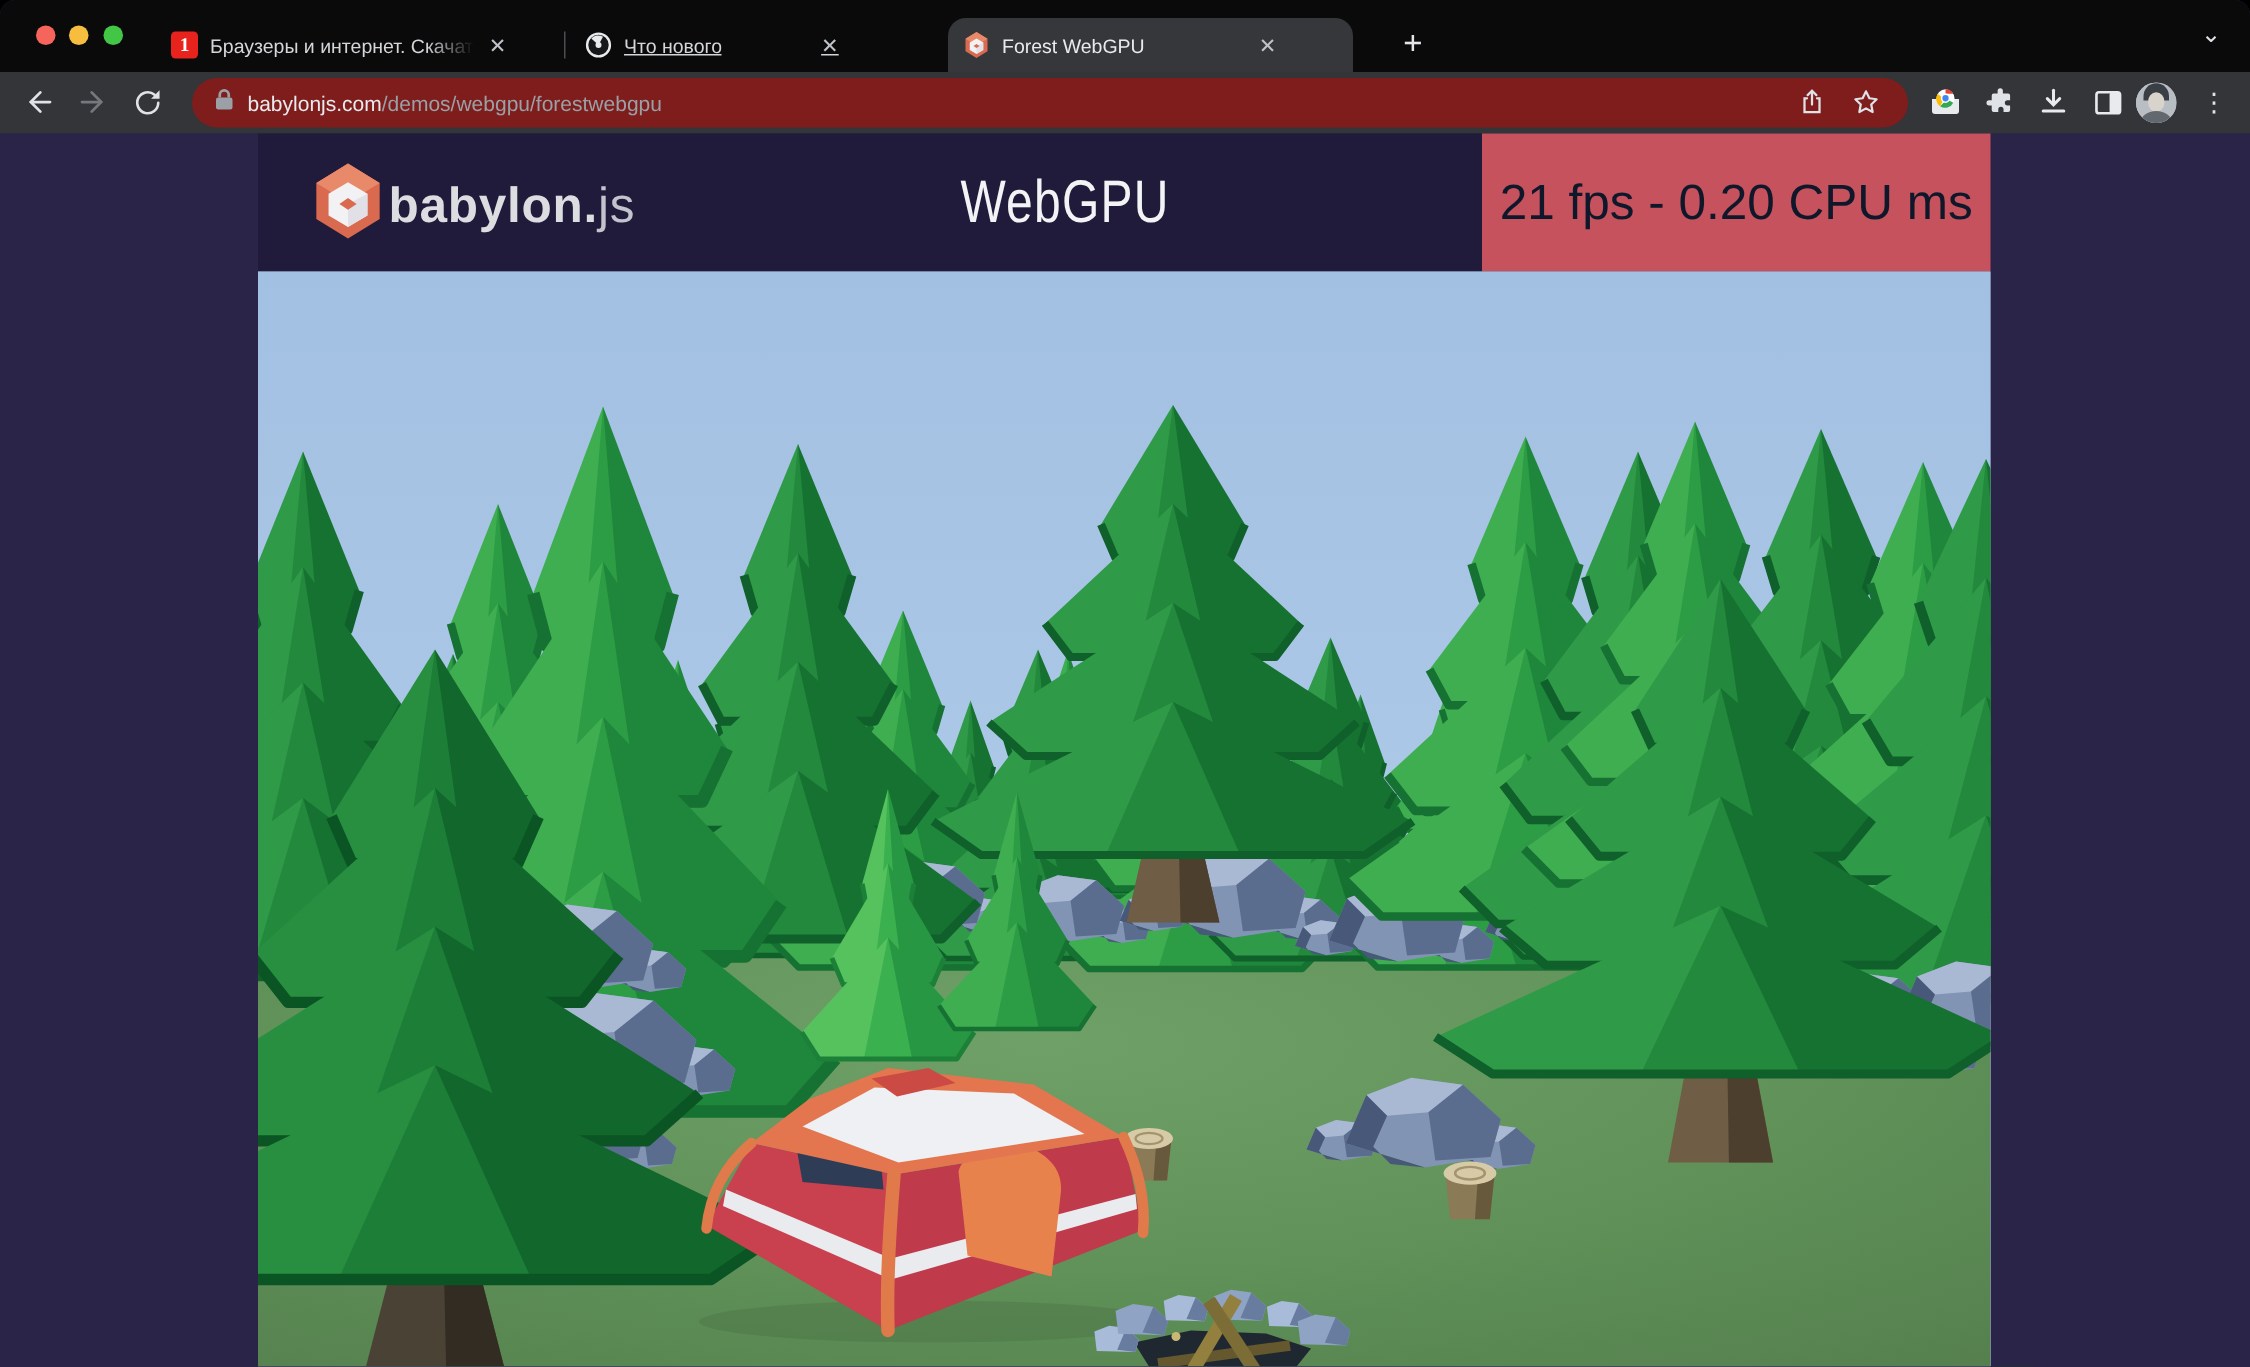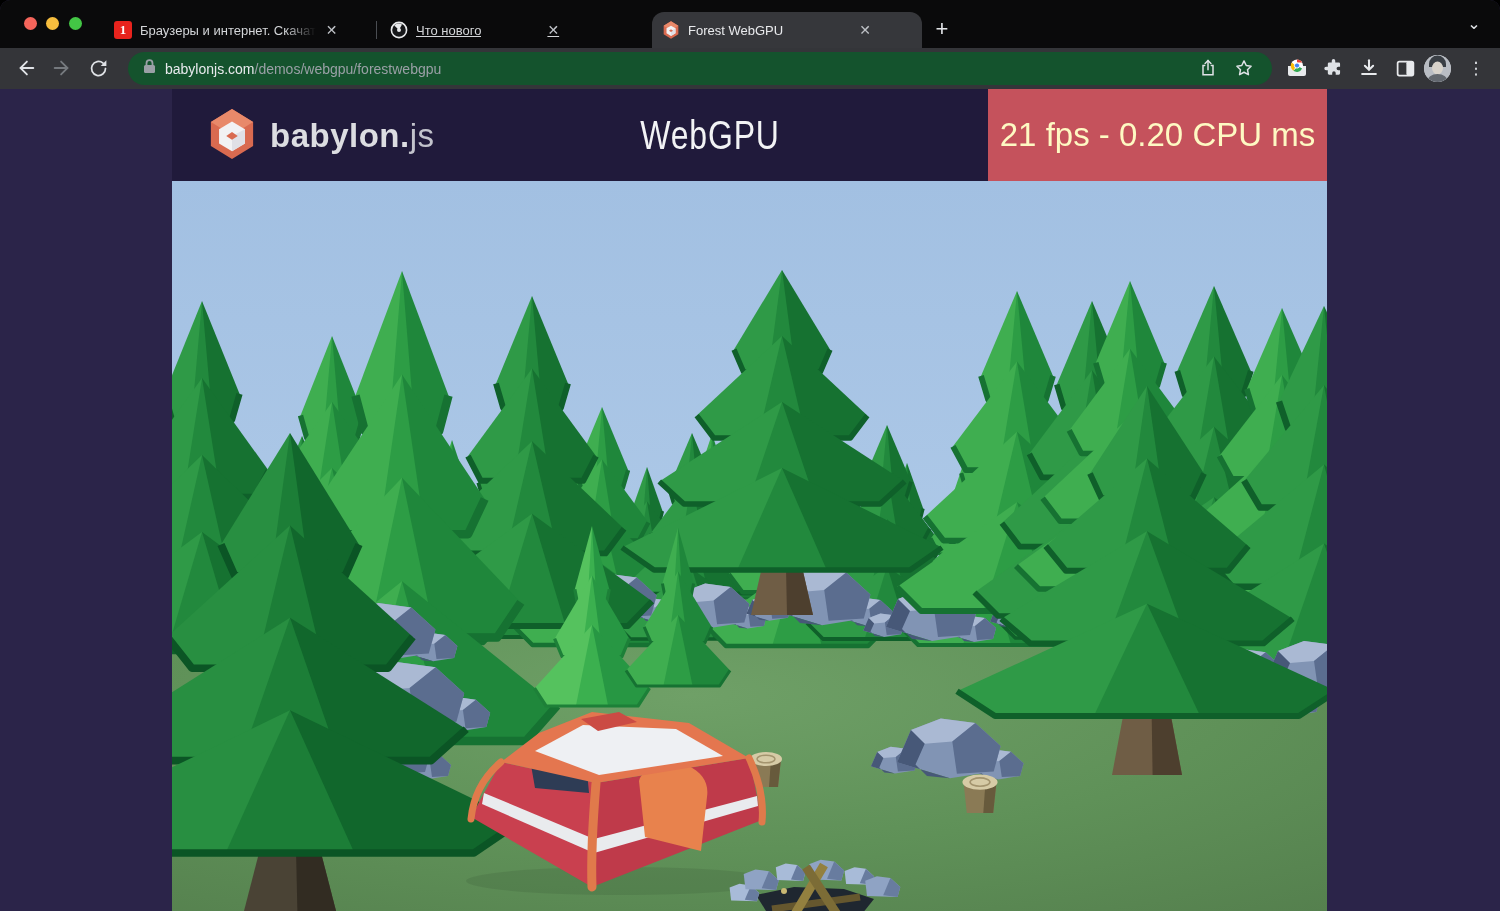--- a/index.html
+++ b/index.html
@@ -15,36 +15,36 @@
   .tab .close{margin-left:8px;color:#bfc2c7;font-size:14px;line-height:1;padding:2px;cursor:default;}
   .tab.active{background:#36373b;border-radius:12px 12px 0 0;color:#e9eaed;}
   .tab-divider{position:absolute;top:21px;left:376px;width:1px;height:18px;background:#4a4d52;}
   .newtab{position:absolute;left:926px;top:14px;color:#e3e5e8;font-size:22px;font-weight:300;width:32px;height:32px;text-align:center;line-height:30px;}
   .tabsearch{position:absolute;left:1462px;top:13px;color:#dfe2e6;font-size:16px;width:24px;height:24px;text-align:center;line-height:22px;}
   .favicon{width:18px;height:18px;flex:0 0 18px;}
   .fav1{background:#e8231d;border-radius:3px;color:#fff;font-weight:bold;font-size:13px;text-align:center;line-height:18px;font-family:"Liberation Serif",serif;}
   
   .toolbar{position:absolute;left:0;top:48px;width:1500px;height:41px;background:#343539;}
   .tbtn{position:absolute;top:6px;width:28px;height:28px;display:flex;align-items:center;justify-content:center;border-radius:50%;}
-  .pill{position:absolute;left:128px;top:4px;width:1144px;height:33px;border-radius:17px;background:#14532d;display:flex;align-items:center;}
+  .pill{position:absolute;left:128px;top:4px;width:1144px;height:33px;border-radius:17px;background:#7f1d1d;display:flex;align-items:center;}
   .lock{margin-left:15px;}
   .url{margin-left:9px;font-size:14px;color:#e8eaed;white-space:nowrap;}
   .url .path{color:#9aa0a6;}
   .inpill{position:absolute;top:2px;width:28px;height:28px;display:flex;align-items:center;justify-content:center;}
   .avatar{position:absolute;left:1424px;top:7px;width:27px;height:27px;border-radius:50%;overflow:hidden;background:#c7cace;}
   
   .page{position:absolute;left:0;top:89px;width:1500px;height:822px;background:#2b2449;}
   .canvas{position:absolute;left:172px;top:0;width:1155px;height:822px;}
   .hdr{position:absolute;left:0;top:0;width:816px;height:92px;background:#201a3b;}
   .brand{position:absolute;left:36px;top:19px;display:flex;align-items:center;}
-  .brand-text{margin-left:14px;font-size:33px;color:#dcdde1;letter-spacing:.5px;}
+  .brand-text{margin-left:3px;font-size:33px;color:#dcdde1;letter-spacing:.5px;}
   .brand-text b{font-weight:800;}
   .brand-text .lite{font-weight:300;color:#c2c3cc;}
   .hdr-title{position:absolute;left:538px;top:24px;transform:translateX(-50%) scaleX(.8);color:#f2f3f5;font-size:40px;font-weight:500;letter-spacing:1px;}
-  .fps{position:absolute;left:816px;top:0;width:339px;height:92px;background:#c5525c;color:#fef9c3;display:flex;align-items:center;justify-content:center;font-size:33px;}
+  .fps{position:absolute;left:816px;top:0;width:339px;height:92px;background:#c5525c;color:#0f172a;display:flex;align-items:center;justify-content:center;font-size:33px;}
   .scene{position:absolute;left:0;top:92px;width:1155px;height:730px;background:#a7c5e6;}
 </style>
 </head>
 <body>
 
 <div class="window">
 
   <div class="titlebar">
     <span class="traffic t-red"></span>
     <span class="traffic t-yellow"></span>
@@ -62,21 +62,21 @@
         <svg width="18" height="18" viewBox="0 0 18 18">
             <circle cx="9" cy="9" r="7.6" fill="#17181a" stroke="#e9eaec" stroke-width="1.6"></circle>
             <path d="M9 9 L4.2 4.6 A6.3 6.3 0 0 1 12 3.5 Z" fill="#e9eaec"></path>
             <circle cx="9" cy="9" r="2" fill="#e9eaec"></circle>
           </svg>
       </span>
       <span class="title" style="max-width:170px">Что нового</span>
       <span class="close" style="margin-left:64px">✕</span>
     </div>
 
-    <div class="tab active" style="left:652px;width:270px;">
+    <div class="tab active" style="left:632px;width:270px;">
       <span class="favicon">
         <svg width="18" height="18" viewBox="0 0 100 108">
             <polygon points="50,2 94,29 94,79 50,106 6,79 6,29" fill="#d96a50"></polygon>
             <polygon points="50,2 94,29 50,56 6,29" fill="#e8896a"></polygon>
             <polygon points="50,28 77,44 77,74 50,90 23,74 23,44" fill="#f2f2f4"></polygon>
             <polygon points="50,90 77,74 77,44 50,58" fill="#e0e0e6"></polygon>
             <polygon points="50,50 62,58 50,66 38,58" fill="#d96a50"></polygon>
           </svg>
       </span>
       <span class="title">Forest WebGPU</span>

